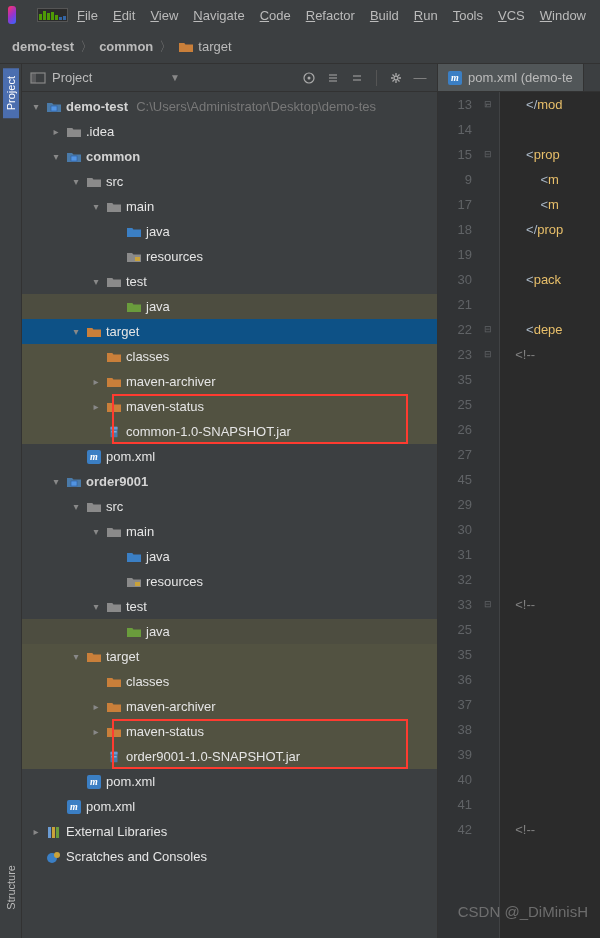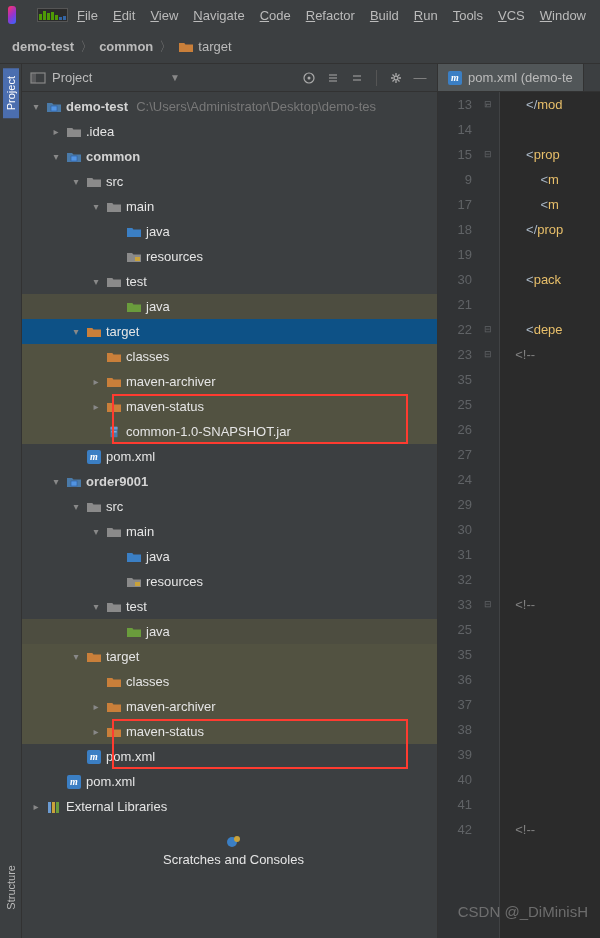--- a/index.html
+++ b/index.html
@@ -348,20 +348,29 @@
           <span class="tree-label">maven-archiver</span>
         </div>
         <div class="tree-row shaded2" style="padding-left: 68px;">
           <span class="tree-arrow">▸</span>
           <svg class="tree-icon" viewBox="0 0 16 14">
             <path d="M1 3h5l1.5 1.5H15V12H1z" fill="#c97f3a"></path>
             <path d="M1 3h5l1 1H1z" fill="#c97f3a" opacity="0.7"></path>
           </svg>
           <span class="tree-label">maven-status</span>
         </div>
+        <div class="tree-row shaded2" style="padding-left: 68px;">
+          <span class="tree-arrow">&nbsp;</span>
+          <svg class="tree-icon" viewBox="0 0 14 16">
+            <rect x="3" y="2" width="8" height="12" fill="#4a7aa8" rx="1"></rect>
+            <rect x="3" y="2" width="8" height="3" fill="#6b9bd2"></rect>
+            <rect x="4" y="7" width="6" height="1.5" fill="#8bb5e0"></rect>
+          </svg>
+          <span class="tree-label">order9001-1.0-SNAPSHOT.jar</span>
+        </div>
         <div class="tree-row" style="padding-left: 48px;">
           <span class="tree-arrow">&nbsp;</span>
           <span class="tree-icon">
             <span class="m-icon">m</span>
           </span>
           <span class="tree-label">pom.xml</span>
         </div>
         <div class="tree-row" style="padding-left: 28px;">
           <span class="tree-arrow">&nbsp;</span>
           <span class="tree-icon">
@@ -371,21 +380,21 @@
         </div>
         <div class="tree-row" style="padding-left: 8px;">
           <span class="tree-arrow">▸</span>
           <svg class="tree-icon" viewBox="0 0 16 14">
             <rect x="2" y="2" width="3" height="11" fill="#6b9bd2"></rect>
             <rect x="6" y="2" width="3" height="11" fill="#c9a23a"></rect>
             <rect x="10" y="2" width="3" height="11" fill="#6a9c3c"></rect>
           </svg>
           <span class="tree-label">External Libraries</span>
         </div>
-        <div class="tree-row" style="padding-left: 8px; flex-direction: column;">
+        <div class="tree-row" style="padding-left: 8px;">
           <span class="tree-arrow">&nbsp;</span>
           <svg class="tree-icon" viewBox="0 0 16 14">
             <circle cx="6" cy="8" r="5" fill="#3b7fc4"></circle>
             <circle cx="11" cy="5" r="3" fill="#c9a23a"></circle>
           </svg>
           <span class="tree-label">Scratches and Consoles</span>
         </div>
         <div class="red-box" style="left: 90px; top: 302px; width: 296px; height: 50px;"></div>
         <div class="red-box" style="left: 90px; top: 627px; width: 296px; height: 50px;"></div>
       </div>
@@ -408,21 +417,21 @@
           <div>18</div>
           <div>19</div>
           <div>30</div>
           <div>21</div>
           <div>22</div>
           <div>23</div>
           <div>35</div>
           <div>25</div>
           <div>26</div>
           <div>27</div>
-          <div>24</div>
+          <div>45</div>
           <div>29</div>
           <div>30</div>
           <div>31</div>
           <div>32</div>
           <div>33</div>
           <div>25</div>
           <div>35</div>
           <div>36</div>
           <div>37</div>
           <div>38</div>

